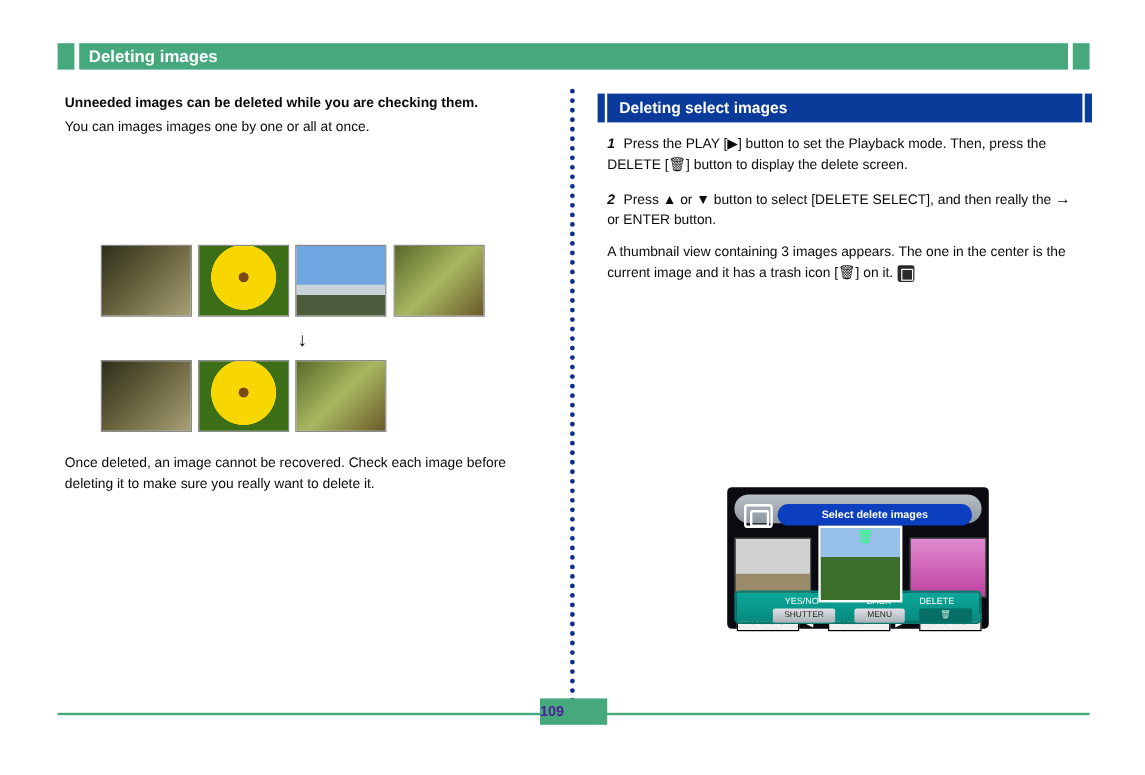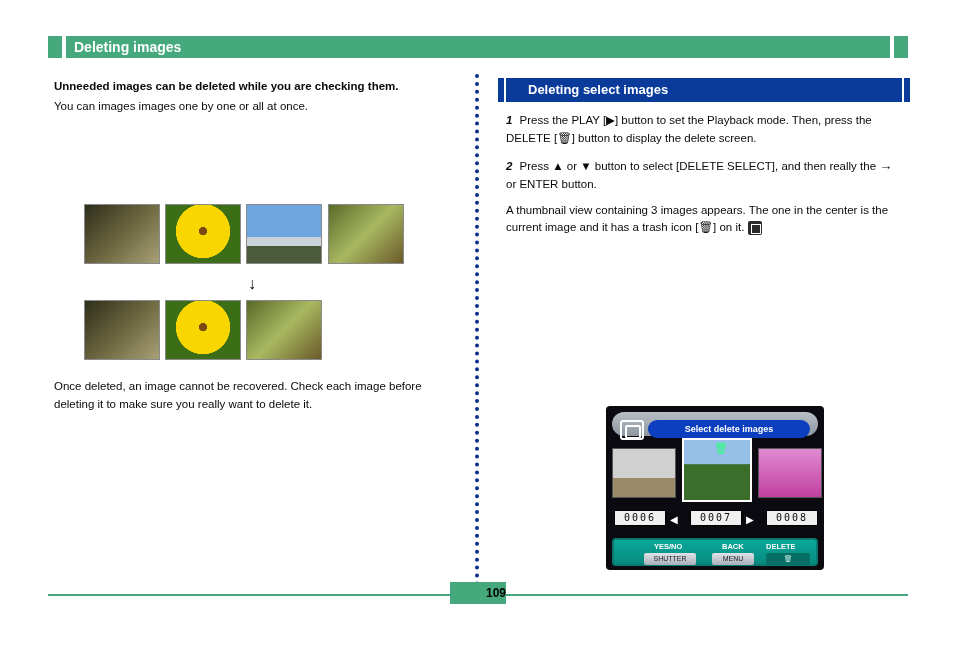--- a/index.html
+++ b/index.html
@@ -31,30 +31,30 @@
 
 
 .thumbs3{position:absolute;top:222px;left:30px}
 .thumbs3 .thumb{display:inline-block;width:76px;height:60px;margin-right:2px;border:1px solid #8a8a8a;vertical-align:top}
 .thumbs3 .t1{background:linear-gradient(135deg,#2e2e1a,#6b6640,#a8a075)}
 .thumbs3 .t2{background:radial-gradient(circle at 50% 45%,#7a4a12 8%,#f8d600 9% 55%,#3c6e18 56%)}
 .thumbs3 .t3{background:linear-gradient(135deg,#5a6a2a,#a8b860,#6a5a2a)}
 
 
 .right{position:absolute;left:506px;top:78px;width:396px;font-size:11.5px;line-height:1.55;color:#0a0a0a}
-.bluebar{height:24px;background:#0a3b9a;color:#fff;font-size:13px;font-weight:bold;line-height:24px;padding-left:22px;position:relative;margin-bottom:10px}
+.bluebar{height:24px;background:#0a3b9a;color:#fff;font-size:13px;font-weight:bold;line-height:24px;padding-left:10px;position:relative;margin-bottom:10px}
 .bluebar:after{content:"";position:absolute;right:-8px;top:0;width:6px;height:24px;background:#0a3b9a}
 .bluebar:before{content:"";position:absolute;left:-8px;top:0;width:6px;height:24px;background:#0a3b9a}
 
 .right p{margin-bottom:8px}
 .stepnum{display:inline-block;font-weight:bold;font-style:italic;margin-right:4px}
 .arrowrt{font-size:13px}
 
 
-.lcd{position:absolute;left:100px;top:328px;width:218px;height:164px;background:#0a0a10;border-radius:4px}
+.lcd{position:absolute;left:100px;top:328px;width:218px;height:118px;background:#0a0a10;border-radius:4px}
 
 .lcd .chrome{position:absolute;left:6px;right:6px;top:6px;height:24px;background:linear-gradient(#b8bfc6,#8e96a0);border-radius:12px}
 .lcd .iconbox{position:absolute;left:8px;top:8px;width:24px;height:20px;border:2px solid #fff;border-radius:3px}
 .lcd .iconbox:after{content:"";position:absolute;left:3px;top:3px;width:12px;height:10px;border:2px solid #fff;border-radius:2px}
 .lcd .bluehdr{position:absolute;left:36px;right:8px;top:8px;height:18px;background:#0c3fbf;border-radius:10px;color:#fff;font-size:9px;font-weight:bold;line-height:18px;text-align:center}
 
 
 .lcd .strip{position:absolute;left:6px;right:6px;top:36px;height:86px}
 .lcd .f{position:absolute;top:6px;width:64px;height:50px;border:1px solid #555}
 .lcd .f1{left:0;background:linear-gradient(#d0d0d0 60%,#9a8a6a 61%)}
@@ -66,37 +66,37 @@
 .lcd .counters{position:absolute;left:0;right:0;bottom:0;height:20px}
 .lcd .cnt{position:absolute;top:2px;height:16px;background:#f0f0f0;border:1px solid #000;font:10px/14px monospace;letter-spacing:2px;text-align:center}
 .lcd .c1{left:2px;width:52px}
 .lcd .c2{left:78px;width:52px}
 .lcd .c3{left:154px;width:52px}
 .lcd .larr{position:absolute;left:58px;top:4px;font-size:10px;color:#fff}
 .lcd .rarr{position:absolute;left:134px;top:4px;font-size:10px;color:#fff}
 
 
 .lcd .actions{position:absolute;left:6px;right:6px;bottom:4px;height:28px;background:linear-gradient(#0aa89a,#078a7e);border-radius:4px;border:2px solid #0a7a70}
-.lcd .actions .lbl{position:absolute;font-size:7.5px;color:#fff;font-weight:bold;top:1px}
+.lcd .actions .lbl{position:absolute;font-size:7.5px;color:#fff;font-weight:normal;top:1px}
 .lcd .actions .btn{position:absolute;top:13px;height:12px;background:linear-gradient(#dfe3e8,#aab0b8);border-radius:2px;font-size:7px;color:#202020;text-align:center;line-height:12px}
 .lcd .actions .l1{left:40px}
 .lcd .actions .l2{left:108px}
 .lcd .actions .l3{left:152px}
 .lcd .actions .b1{left:30px;width:52px}
 .lcd .actions .b2{left:98px;width:42px}
 .lcd .actions .b3{left:152px;width:44px;background:#066e64;color:#c0e8e0}
 
 
 .trash-inline{display:inline-block;width:14px;height:14px;background:#2a2a2a;border-radius:2px;position:relative;vertical-align:middle}
 .trash-inline:before{content:"";position:absolute;left:3px;top:3px;width:8px;height:8px;border:1px solid #fff}
 
 
 .footer{position:absolute;left:48px;right:46px;bottom:40px;height:20px}
 .footer .rule{position:absolute;left:0;right:0;top:8px;height:2px;background:#46a97e}
-.footer .badge{position:absolute;left:50%;top:-4px;transform:translateX(-50%);width:56px;height:22px;background:#46a97e;color:#000000;font-size:12px;text-align:right;line-height:22px;font-weight:bold}
+.footer .badge{position:absolute;left:50%;top:-4px;transform:translateX(-50%);width:56px;height:22px;background:#46a97e;color:#4c1d95;font-size:12px;text-align:left;line-height:22px;font-weight:bold}
 </style>
 </head>
 <body>
 
 <div class="topbar">
   <div class="seg-a"></div>
   <div class="seg-b">Deleting images</div>
   <div class="seg-c"></div>
 </div>
 

